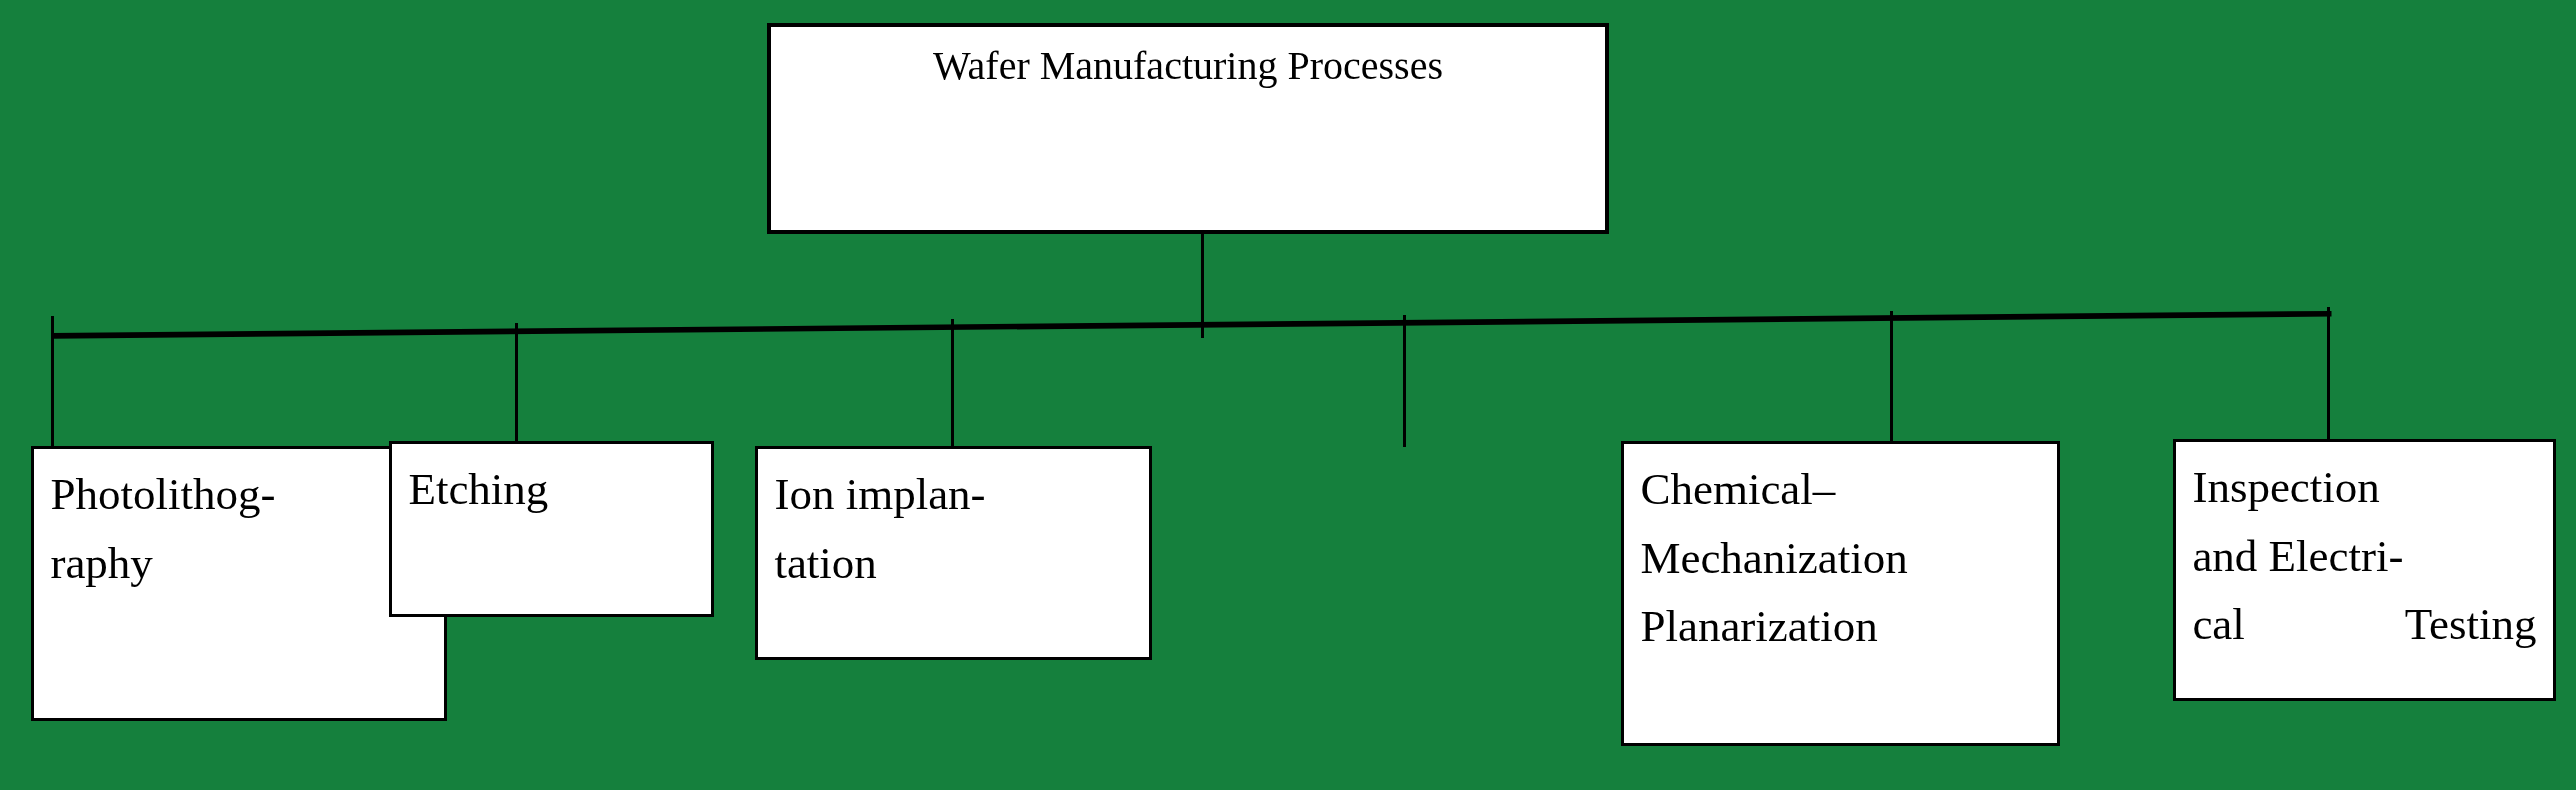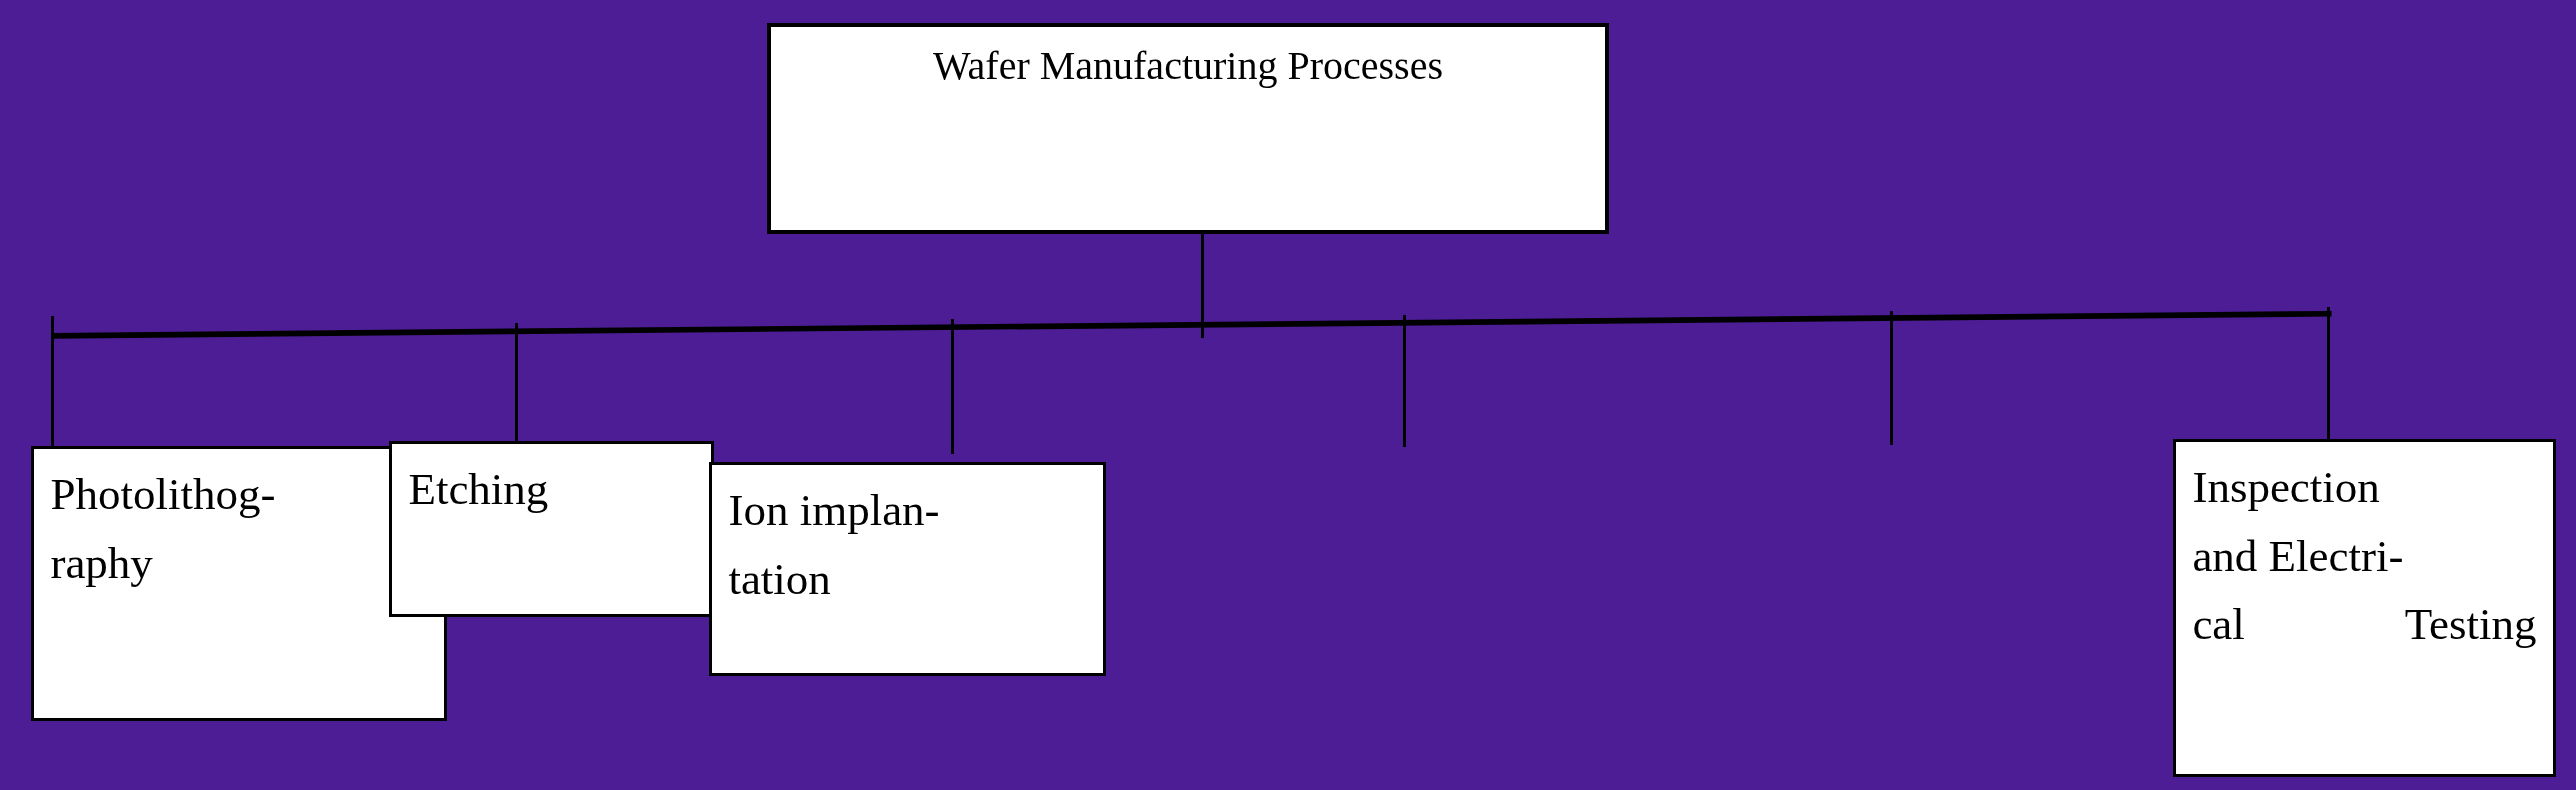--- a/index.html
+++ b/index.html
@@ -8,21 +8,21 @@
     background: #ffffff;
   }
   body {
     font-family: "Liberation Serif", "DejaVu Serif", serif;
     color: #000000;
   }
   #canvas {
     position: relative;
     width: 2576px;
     height: 791px;
-    background: #4c1d95;
+    background: #15803d;
     overflow: hidden;
   }
   .node {
     position: absolute;
     box-sizing: border-box;
     border: 3.2px solid #000000;
     background: #ffffff;
     padding: 11.3px 16.4px;
   }
   .node .label {
@@ -83,27 +83,32 @@
 
   <div class="node justify" style="left:31px; top:446px; width:416px; height:275px;">
     <span class="label">Photolithog-
 raphy</span>
   </div>
 
   <div class="node left" style="left:373px; top:441px; width:325px; height:176px;margin-left:16px;">
     <span class="label">Etching</span>
   </div>
 
-  <div class="node justify" style="left:709px; top:446px; width:397px; height:214px;margin-top:16px;">
+  <div class="node justify" style="left:755px; top:446px; width:397px; height:214px;">
     <span class="label">Ion    implan-
 tation</span>
   </div>
 
 
+  <div class="node left" style="left:1621px; top:441px; width:439px; height:305px;">
+    <span class="label">Chemical–
+Mechanization
+Planarization</span>
+  </div>
 
-  <div class="node justify" style="left:2173px; top:439px; width:383px; height:338px;">
+  <div class="node justify" style="left:2173px; top:439px; width:383px; height:262px;">
     <span class="label">Inspection
 and   Electri-
 cal Testing</span>
   </div>
 
 </div>
 
 
 </body></html>

